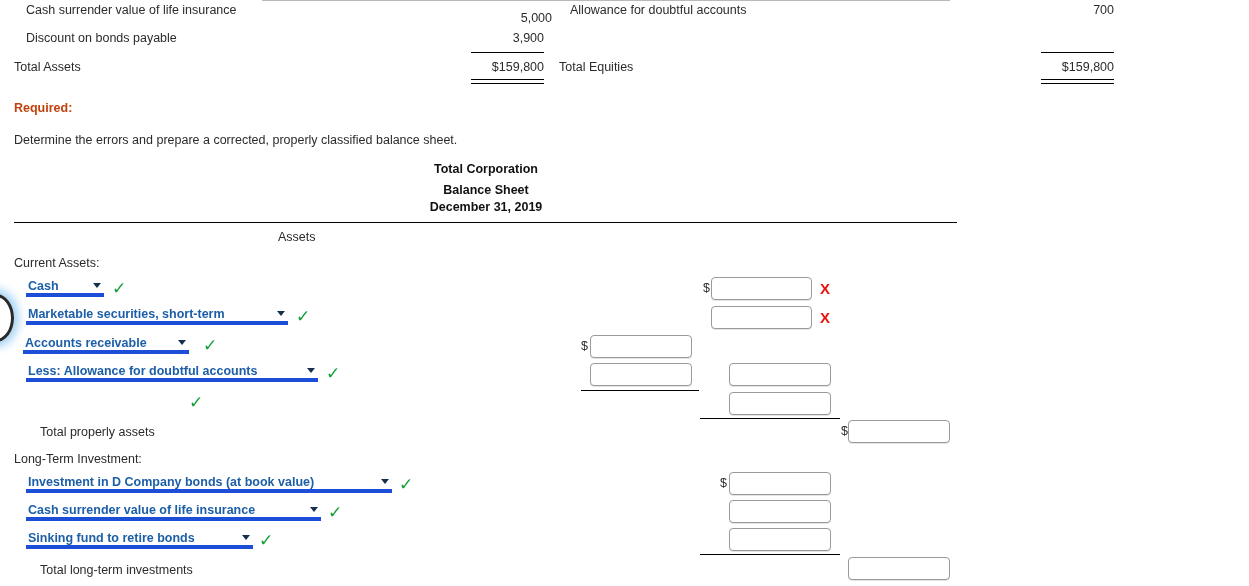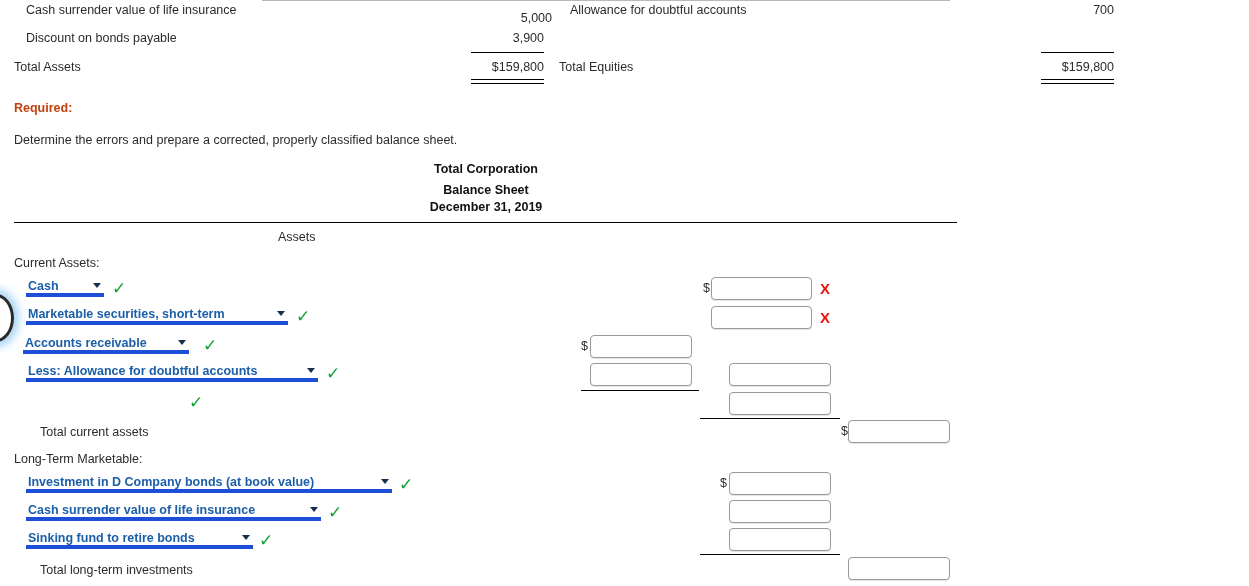--- a/index.html
+++ b/index.html
@@ -250,23 +250,23 @@
   <div class="chk" style="left:203px; top:337px;">✓</div>
 
   <div class="dd" style="left:26px; top:363px; width:292px;">
     <span class="dd-text">Less: Allowance for doubtful accounts</span>
     <span class="dd-arrow"></span>
   </div>
   <div class="chk" style="left:326px; top:365px;">✓</div>
 
   <div class="chk" style="left:189px; top:394px;">✓</div>
 
-  <div class="total-label" style="top:425px;">Total current assets</div>
-
-  <div class="sec-label" style="top:452px;">Long-Term Marketable:</div>
+  <div class="total-label" style="top:425px;">Total properly assets</div>
+
+  <div class="sec-label" style="top:452px;">Long-Term Investment:</div>
 
   <div class="dd" style="left:26px; top:474px; width:366px;">
     <span class="dd-text">Investment in D Company bonds (at book value)</span>
     <span class="dd-arrow"></span>
   </div>
   <div class="chk" style="left:399px; top:476px;">✓</div>
 
   <div class="dd" style="left:26px; top:502px; width:295px;">
     <span class="dd-text">Cash surrender value of life insurance</span>
     <span class="dd-arrow"></span>

